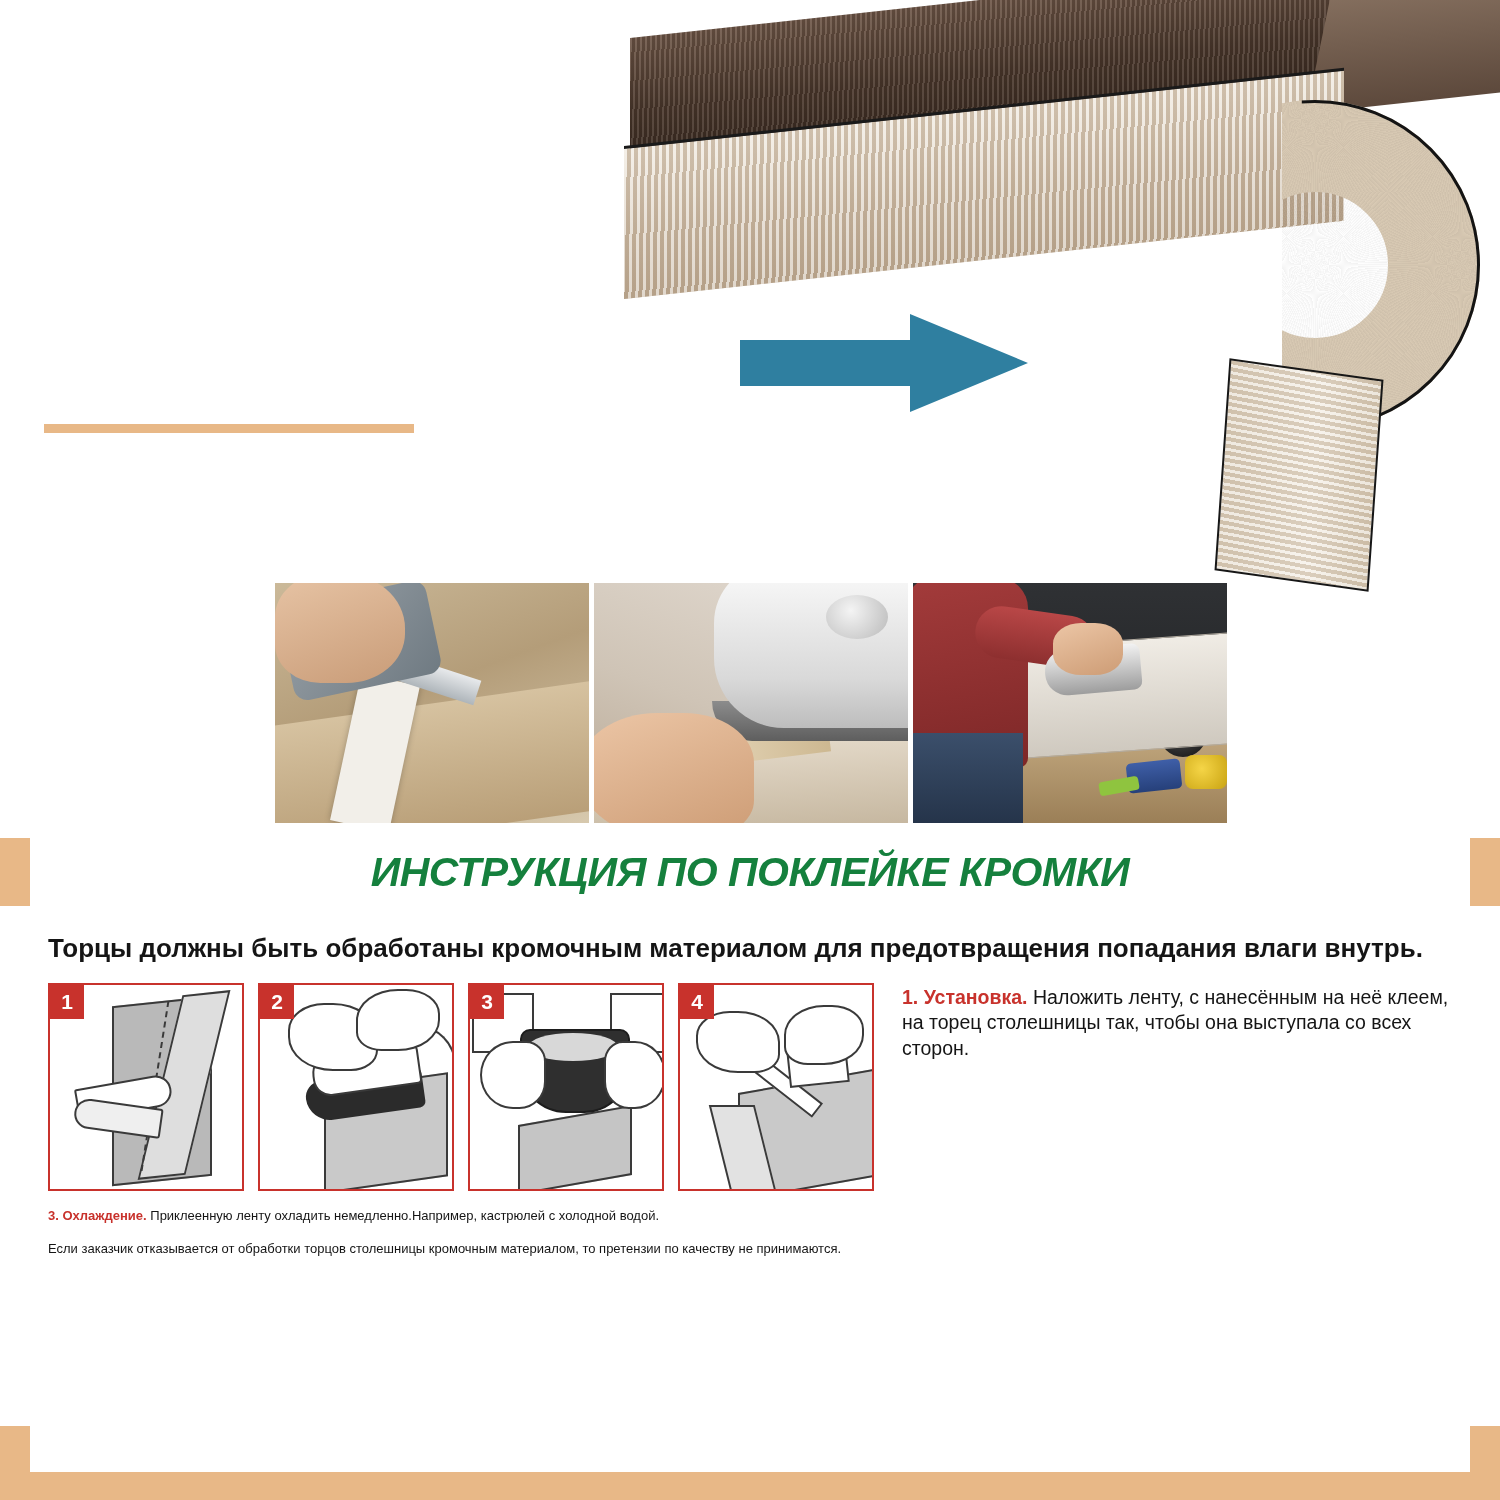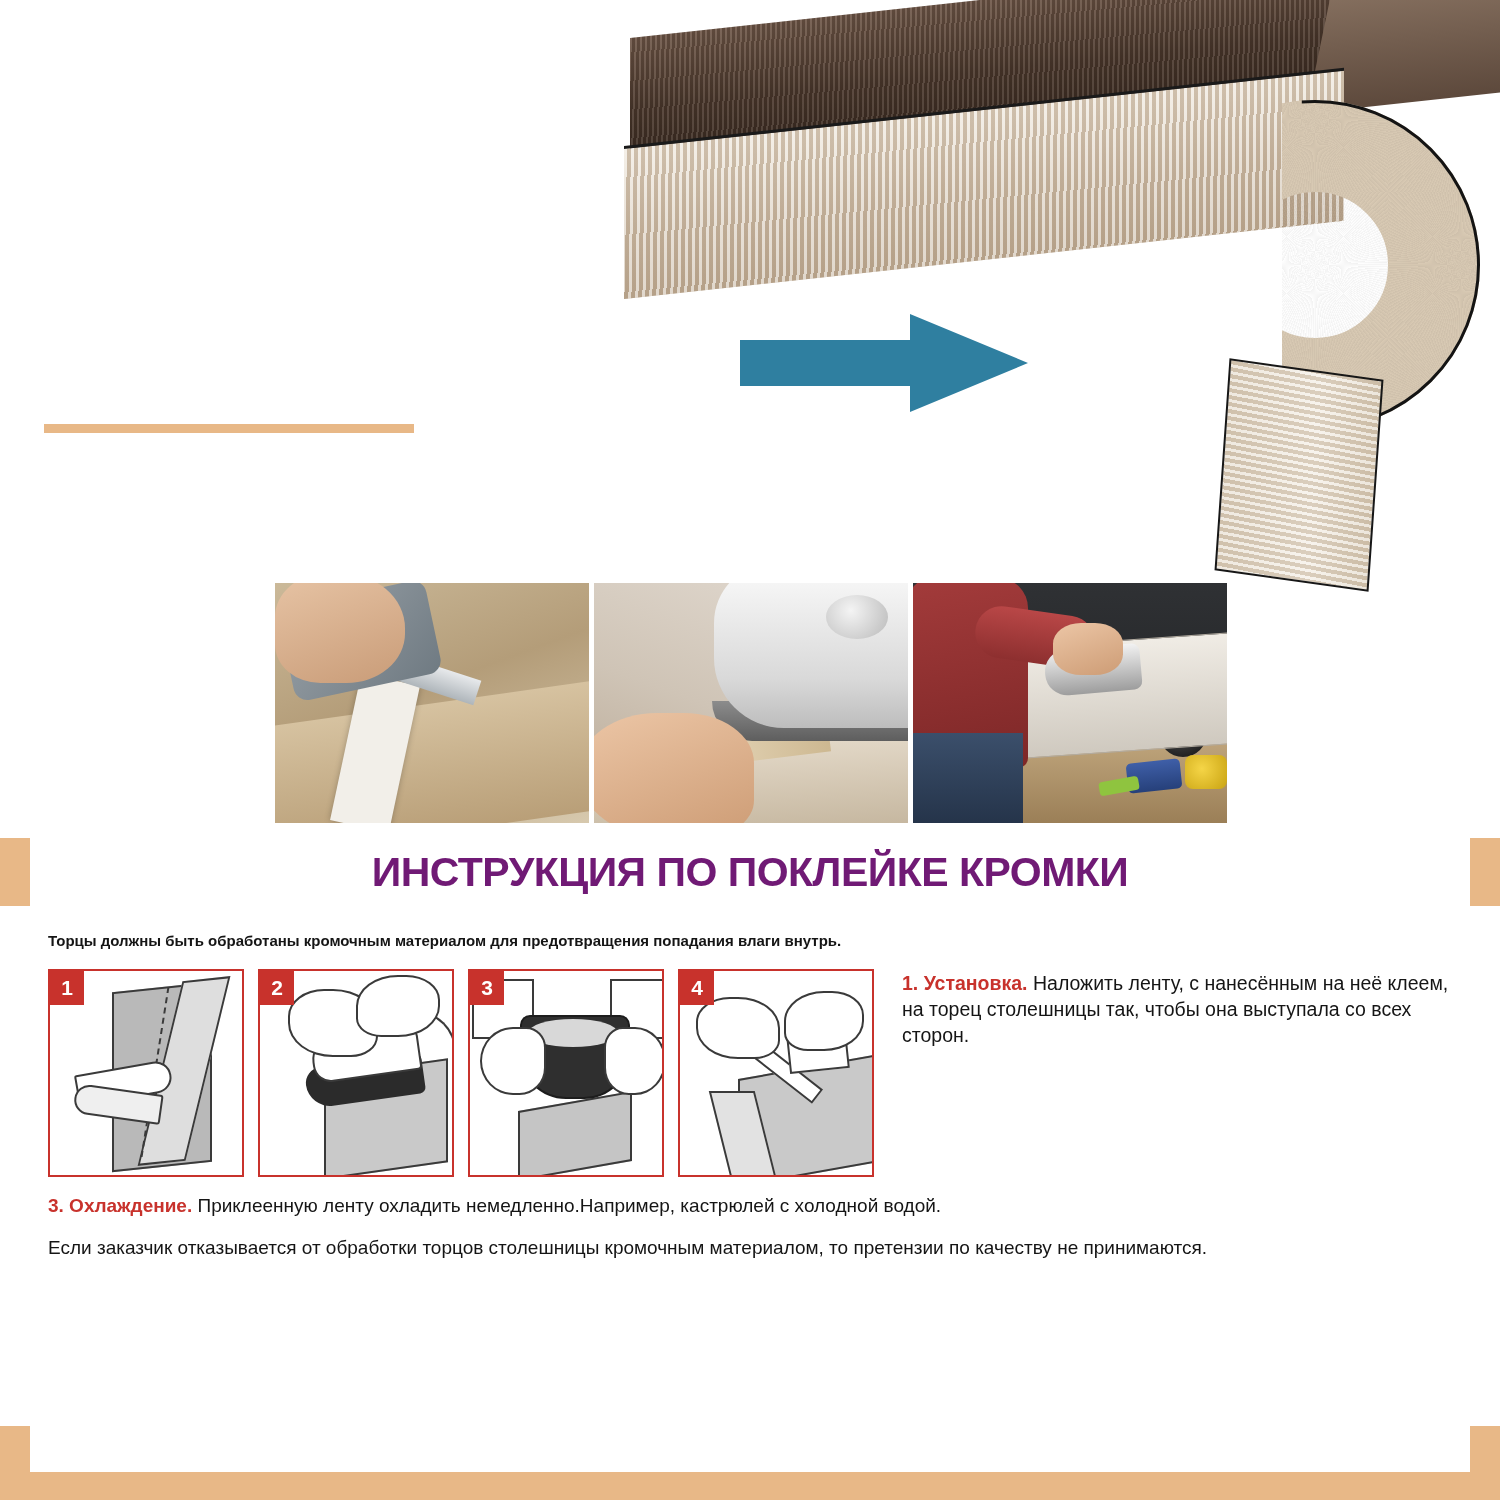--- a/index.html
+++ b/index.html
@@ -288,39 +288,40 @@
     top: 0;
     width: 1440px;
     height: 68px;
     background: #ffffff;
     display: flex;
     align-items: center;
     justify-content: center;
   }
   .banner-text {
     font-weight: bold;
+    font-style: italic;
     font-size: 41px;
     letter-spacing: -0.5px;
-    color: #701a75;
+    color: #15803d;
     text-transform: uppercase;
   }
 
   
   .instructions {
     position: absolute;
     left: 30px;
     top: 906px;
     width: 1440px;
     height: 520px;
     background: #ffffff;
     padding: 26px 10px 0 10px;
     box-sizing: border-box;
   }
   .intro {
-    font-size: 15px;
+    font-size: 26px;
     font-weight: bold;
     color: #151515;
     margin: 0 0 18px 8px;
     line-height: 1.25;
   }
 
   .row-top {
     display: flex;
     gap: 14px;
     align-items: flex-start;
@@ -399,21 +400,21 @@
   }
   .step-title {
     color: #c8322c;
     font-weight: bold;
   }
   .below {
     margin-left: 8px;
     margin-top: 14px;
   }
   .below p {
-    font-size: 19px;
+    font-size: 13px;
     line-height: 1.38;
     color: #151515;
     margin: 16px 0 10px 0;
   }
 
   
   .bottom-bar {
     position: absolute;
     left: 0;
     top: 1426px;

